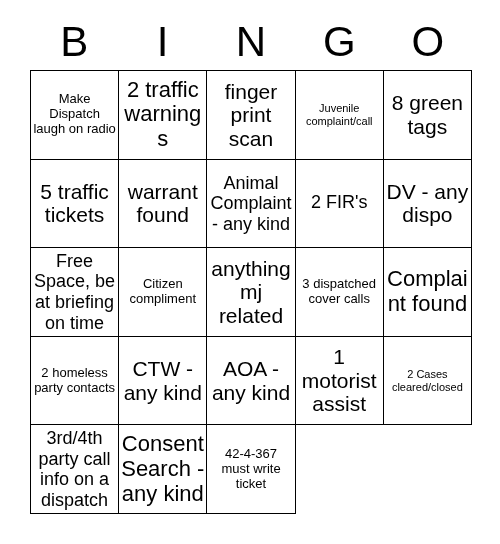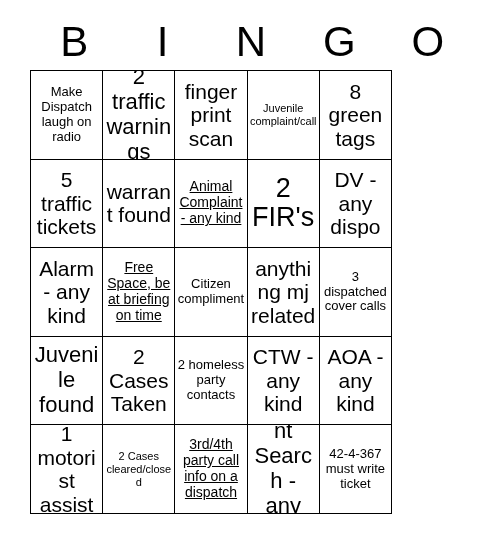--- a/index.html
+++ b/index.html
@@ -43,21 +43,21 @@
     letter-spacing: 0px;
     color: #000000;
     user-select: none;
   }
 
   
   #bingo-grid {
     position: absolute;
     left: 30px;
     top: 70px;
-    width: 362px;
+    width: 442px;
     height: 444px;
     box-sizing: border-box;
     display: grid;
     grid-template-columns: repeat(5, 1fr);
     grid-template-rows: repeat(5, 1fr);
     border-top: 1px solid #000000;
     border-left: 1px solid #000000;
     background: #ffffff;
   }
 
@@ -79,24 +79,24 @@
     width: 100%;
     line-height: 1.1;
     word-wrap: break-word;
     overflow-wrap: break-word;
     hyphens: none;
   }
 
   
   .fs-xs  { font-size: 11px; line-height: 1.18; }
   .fs-s   { font-size: 13px;   line-height: 1.15; }
-  .fs-m   { font-size: 14px; line-height: 1.14; text-decoration: underline; }
+  .fs-m   { font-size: 18px; line-height: 1.14; }
   .fs-l   { font-size: 22px;   line-height: 1.13; }
   .fs-xl  { font-size: 21px;   line-height: 1.12; }
-  .fs-xxl { font-size: 27px;   line-height: 1.10; }
+  .fs-xxl { font-size: 18px;   line-height: 1.10; }
 </style>
 </head>
 <body>
 
 <div id="card-wrap">
 
   <div id="bingo-header">
     <div class="header-letter">B</div>
     <div class="header-letter">I</div>
     <div class="header-letter">N</div>
@@ -132,40 +132,34 @@
         <span class="cell-text fs-m">Animal Complaint - any kind</span>
       </div>
     <div class="bingo-cell">
         <span class="cell-text fs-xxl">2 FIR's</span>
       </div>
     <div class="bingo-cell">
         <span class="cell-text fs-xl">DV - any dispo</span>
       </div>
 
     <div class="bingo-cell">
-        <span class="cell-text fs-xl">Alarm - any kind</span>
-      </div>
-    <div class="bingo-cell">
         <span class="cell-text fs-m">Free Space, be at briefing on time</span>
       </div>
     <div class="bingo-cell">
         <span class="cell-text fs-s">Citizen compliment</span>
       </div>
     <div class="bingo-cell">
         <span class="cell-text fs-xl">anything mj related</span>
       </div>
     <div class="bingo-cell">
         <span class="cell-text fs-s">3 dispatched cover calls</span>
       </div>
 
     <div class="bingo-cell">
-        <span class="cell-text fs-l">Juvenile found</span>
-      </div>
-    <div class="bingo-cell">
-        <span class="cell-text fs-xl">2 Cases Taken</span>
+        <span class="cell-text fs-l">Complaint found</span>
       </div>
     <div class="bingo-cell">
         <span class="cell-text fs-s">2 homeless party contacts</span>
       </div>
     <div class="bingo-cell">
         <span class="cell-text fs-xl">CTW - any kind</span>
       </div>
     <div class="bingo-cell">
         <span class="cell-text fs-xl">AOA - any kind</span>
       </div>

